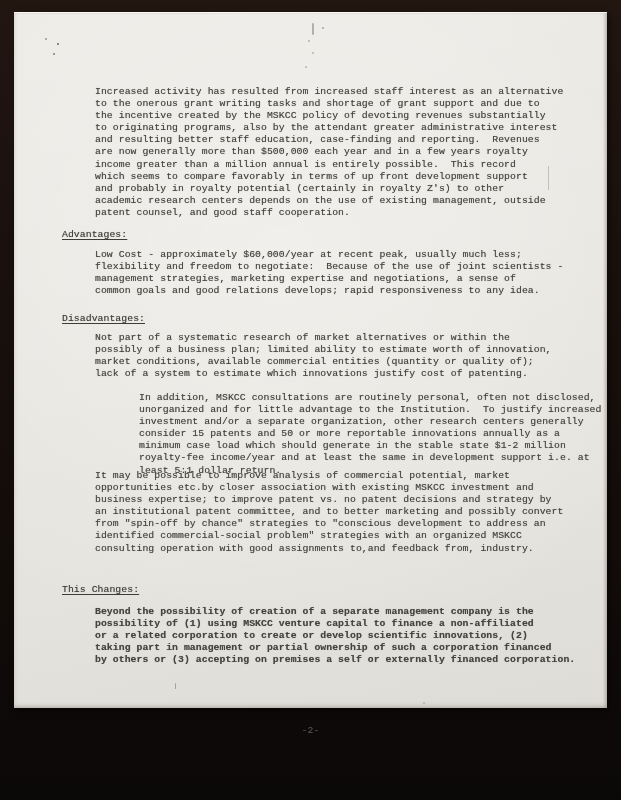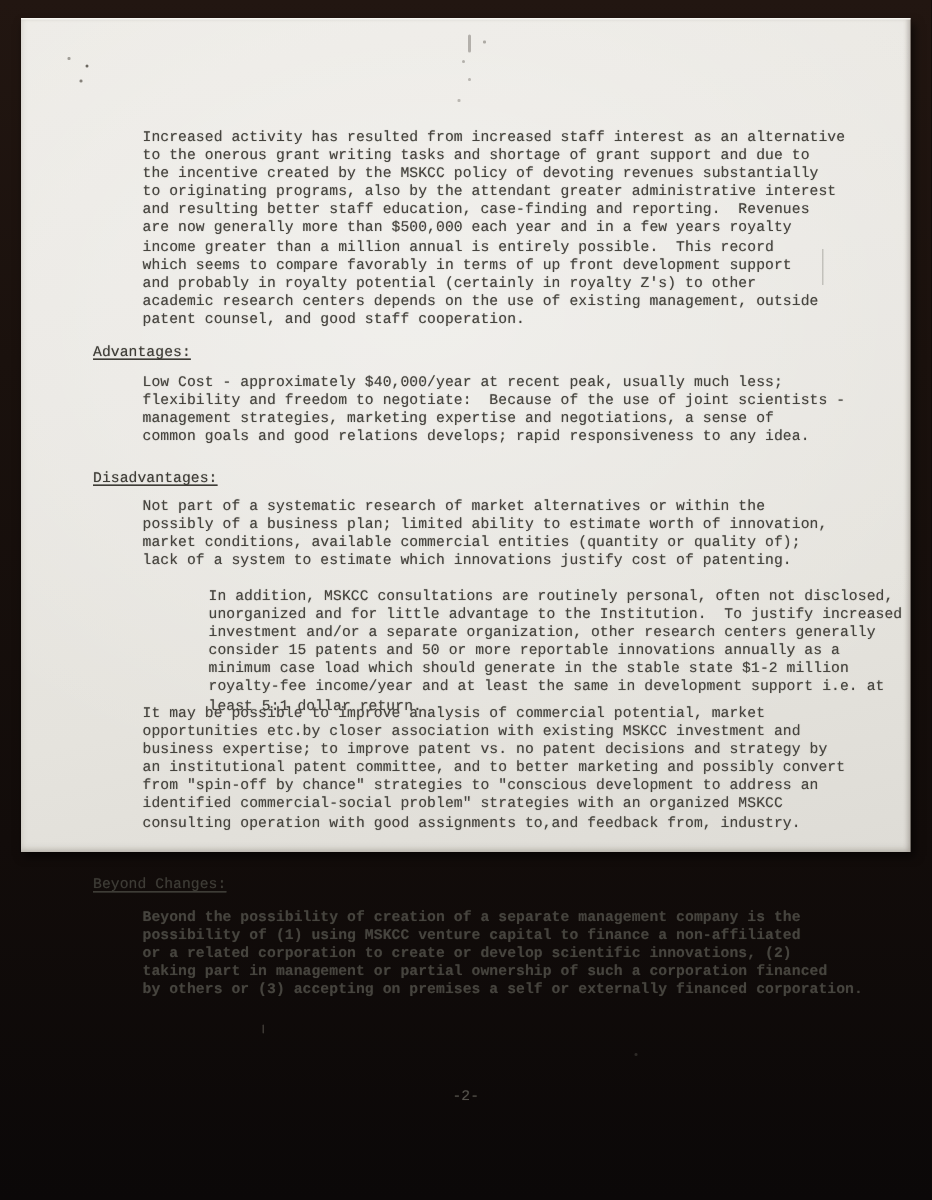--- a/index.html
+++ b/index.html
@@ -13,21 +13,21 @@
     height: 800px;
     overflow: hidden;
     background: linear-gradient(180deg, #221611 0%, #1a110d 30%, #120c0a 70%, #0b0808 100%);
     font-family: "Liberation Mono", "DejaVu Sans Mono", monospace;
   }
   .paper {
     position: absolute;
     left: 14px;
     top: 12px;
     width: 593px;
-    height: 556px;
+    height: 696px;
     background:
       radial-gradient(ellipse 120% 100% at 45% 35%, rgba(255,255,255,0.35) 0%, rgba(255,255,255,0) 60%),
       linear-gradient(168deg, #edebe6 0%, #e9e7e2 38%, #e5e3dd 72%, #dedcd6 100%);
     box-shadow:
       inset 0 1px 0 rgba(255,255,250,0.8),
       inset -2px 0 3px rgba(90,80,70,0.25),
       inset 0 -2px 4px rgba(90,80,70,0.22),
       2px 3px 6px rgba(0,0,0,0.6);
   }
   .txt {
@@ -94,21 +94,21 @@
 and resulting better staff education, case-finding and reporting.  Revenues
 are now generally more than $500,000 each year and in a few years royalty
 income greater than a million annual is entirely possible.  This record
 which seems to compare favorably in terms of up front development support
 and probably in royalty potential (certainly in royalty Z's) to other
 academic research centers depends on the use of existing management, outside
 patent counsel, and good staff cooperation.</div>
 
     <div class="txt heading" style="top:217px;">Advantages:</div>
 
-    <div class="txt body-left" style="top:237px;">Low Cost - approximately $40,000/year at recent peak, usually much less;
+    <div class="txt body-left" style="top:237px;">Low Cost - approximately $60,000/year at recent peak, usually much less;
 flexibility and freedom to negotiate:  Because of the use of joint scientists -
 management strategies, marketing expertise and negotiations, a sense of
 common goals and good relations develops; rapid responsiveness to any idea.</div>
 
     <div class="txt heading" style="top:301px;">Disadvantages:</div>
 
     <div class="txt body-left" style="top:320px;">Not part of a systematic research of market alternatives or within the
 possibly of a business plan; limited ability to estimate worth of innovation,
 market conditions, available commercial entities (quantity or quality of);
 lack of a system to estimate which innovations justify cost of patenting.</div>
@@ -122,21 +122,21 @@
 least 5:1 dollar return.</div>
 
     <div class="txt body-left" style="top:458px;">It may be possible to improve analysis of commercial potential, market
 opportunities etc.by closer association with existing MSKCC investment and
 business expertise; to improve patent vs. no patent decisions and strategy by
 an institutional patent committee, and to better marketing and possibly convert
 from "spin-off by chance" strategies to "conscious development to address an
 identified commercial-social problem" strategies with an organized MSKCC
 consulting operation with good assignments to,and feedback from, industry.</div>
 
-    <div class="txt heading" style="top:572px;">Beyond Changes:</div>
+    <div class="txt heading" style="top:572px;">This Changes:</div>
 
     <div class="txt body-left" style="top:594px;font-weight:bold;">Beyond the possibility of creation of a separate management company is the
 possibility of (1) using MSKCC venture capital to finance a non-affiliated
 or a related corporation to create or develop scientific innovations, (2)
 taking part in management or partial ownership of such a corporation financed
 by others or (3) accepting on premises a self or externally financed corporation.</div>
 
     <div class="txt page-number">-2-</div>
 
   </div>

